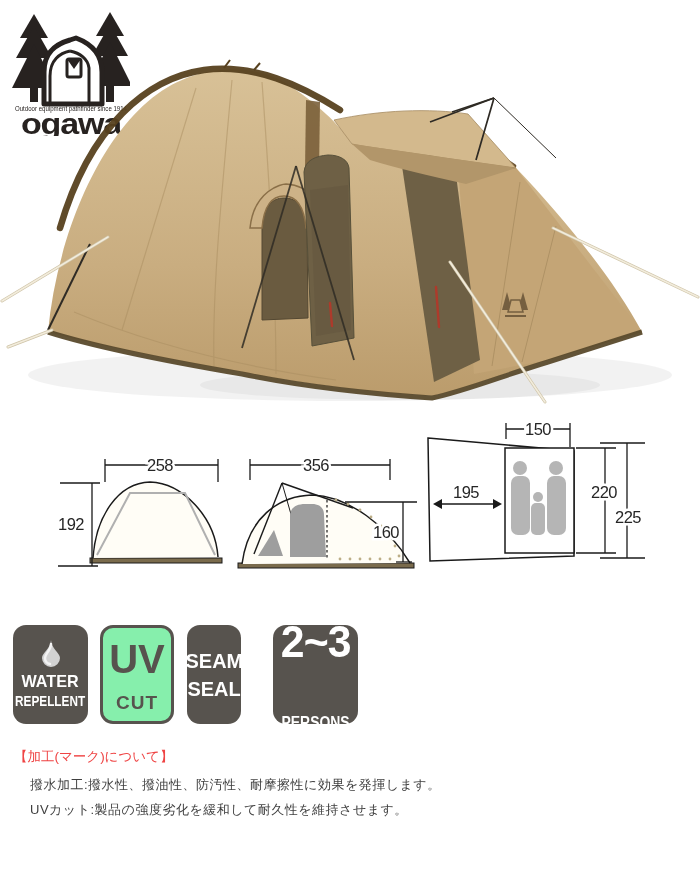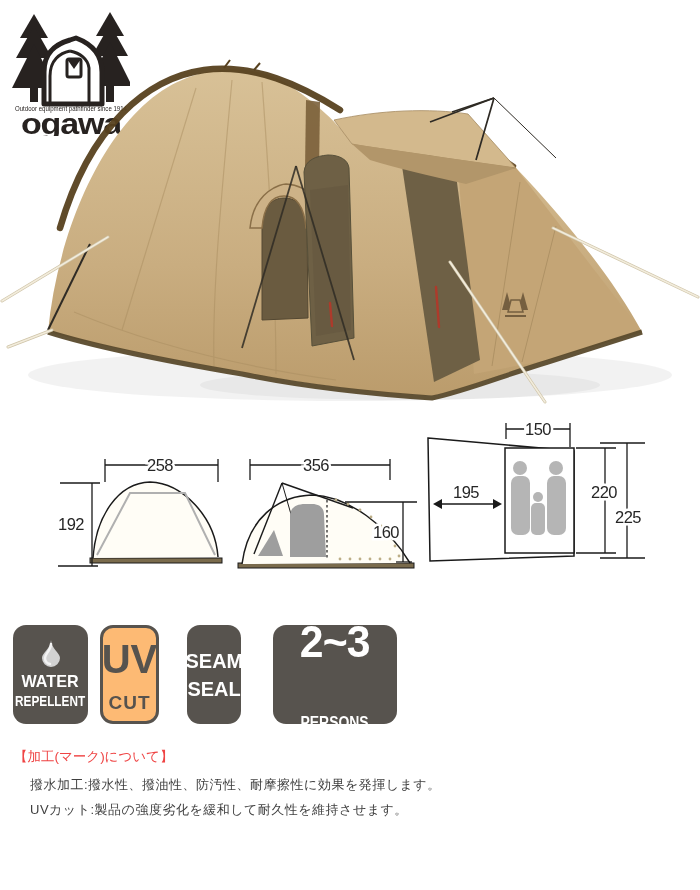--- a/index.html
+++ b/index.html
@@ -20,23 +20,23 @@
   .dline{stroke:#1a1a1a;stroke-width:1.3;fill:none;}
   .outline{stroke:#1a1a1a;stroke-width:1.5;fill:#fffdf6;}
 
   
   .badge{position:absolute;top:625px;height:99px;border-radius:13px;
          background:#57534e;color:#fff;display:flex;flex-direction:column;
          align-items:center;justify-content:center;font-weight:bold;
          box-sizing:border-box;line-height:1;}
   .badge span{display:inline-block;white-space:nowrap;transform-origin:50% 50%;}
   #badge-water{left:13px;width:75px;}
-  #badge-uv{left:100px;width:59px;background:#fdba74;border:3.5px solid #57534e;color:#57534e;}
+  #badge-uv{left:100px;width:74px;background:#86efac;border:3.5px solid #57534e;color:#57534e;}
   #badge-seam{left:187px;width:54px;}
-  #badge-persons{left:273px;width:124px;gap:44px;}
+  #badge-persons{left:273px;width:85px;gap:44px;}
   .w1{font-size:17px;transform:scaleX(.95);margin-top:3px;}
   .w2{font-size:15.5px;transform:scaleX(.76);margin-top:3px;}
   .uv1{font-size:40px;margin-top:2px;}
   .uv2{font-size:19px;letter-spacing:1px;margin-top:14px;}
   .s1{font-size:21px;transform:scaleX(.95);}
   .s2{font-size:21px;transform:scaleX(.95);margin-top:7px;}
   .p1{font-size:45px;transform:scaleX(.95);letter-spacing:-1px;}
   .p2{font-size:17px;transform:scaleX(.82);margin-top:6px;}
   .drop{margin-bottom:2px;}
 

